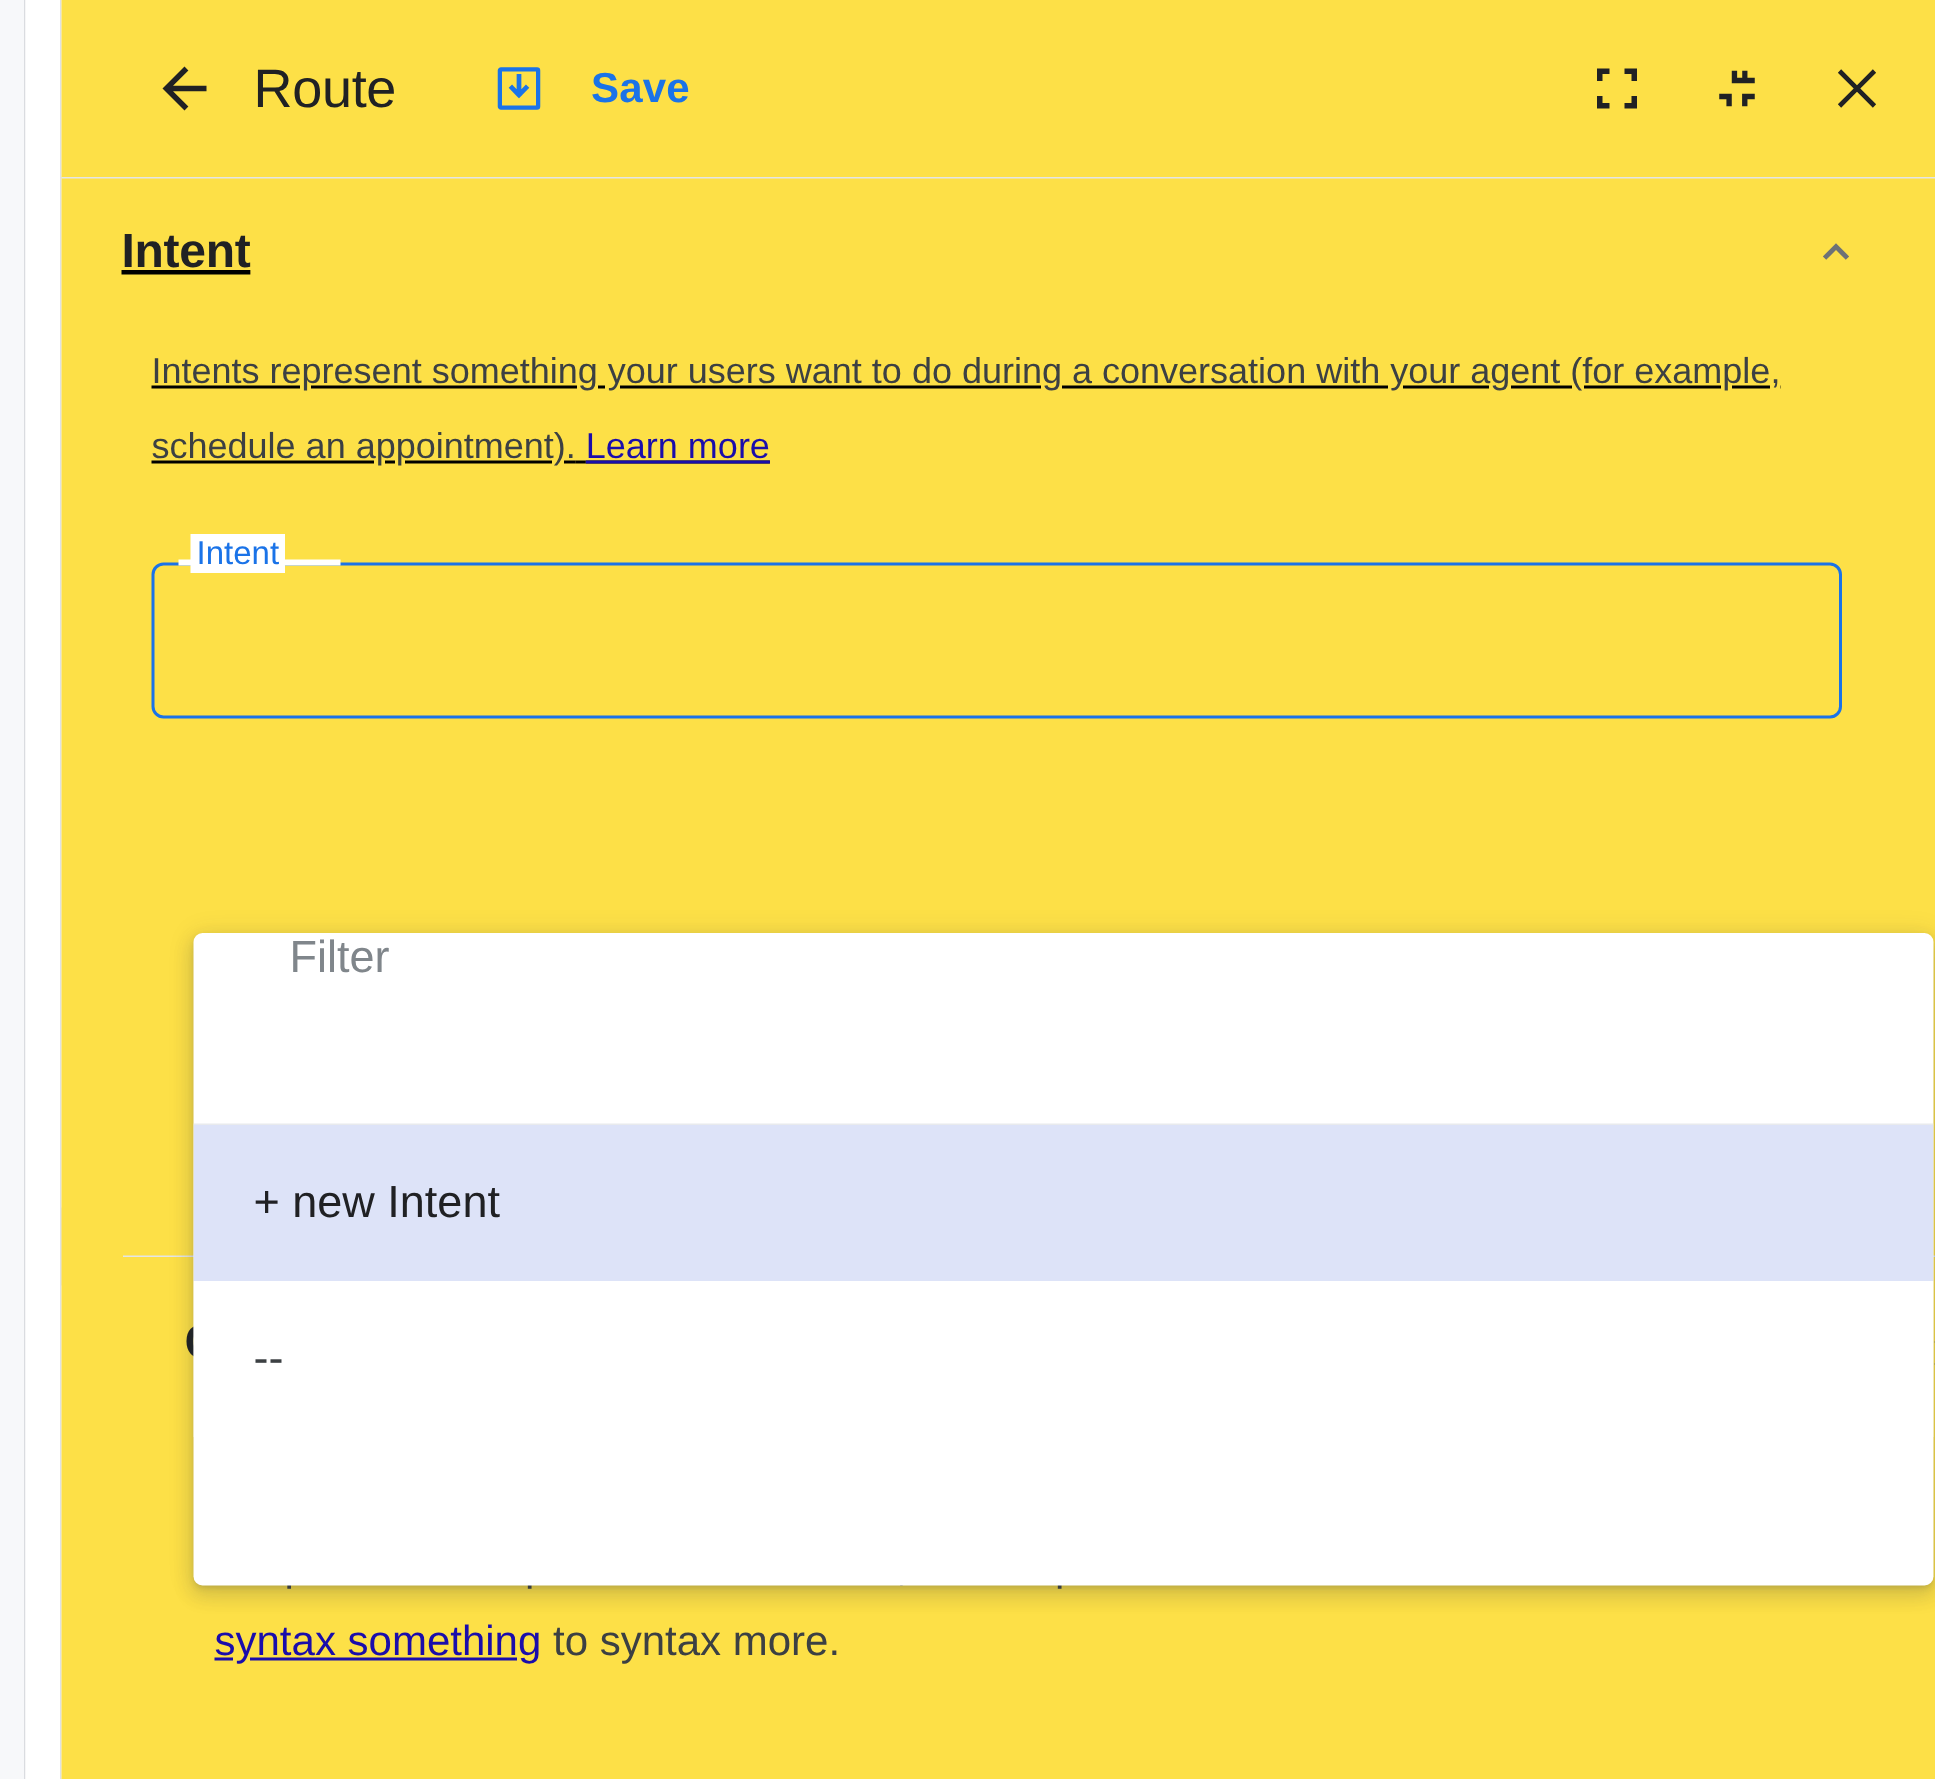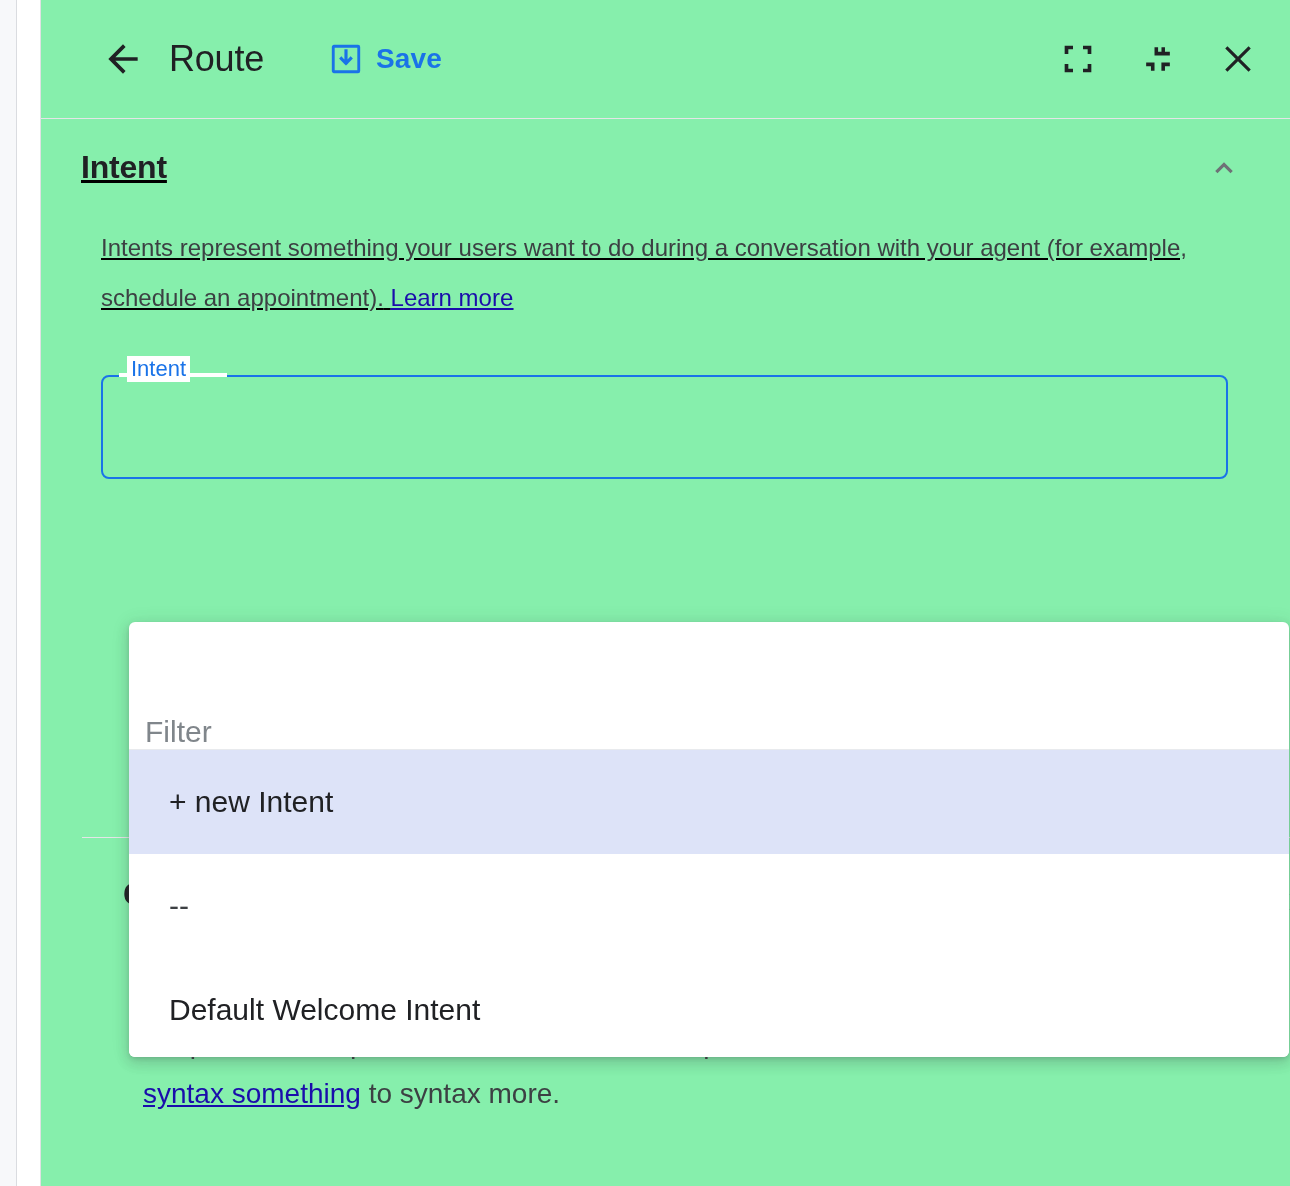--- a/index.html
+++ b/index.html
@@ -49,21 +49,21 @@
   .panel-divider {
     position: absolute; left: 40px; top: 0;
     width: 1px; height: 1186px;
     background: #e0e1e3;
   }
 
   
   .side-panel {
     position: absolute; left: 41px; top: 0;
     width: 1249px; height: 1186px;
-    background: #86efac;
+    background: #fde047;
   }
 
   
   .panel-header {
     position: relative;
     height: 119px;
     border-bottom: 1px solid #e4e5e7;
     display: flex;
     align-items: center;
     padding: 0 30px 0 50px;
@@ -76,21 +76,21 @@
     border-radius: 50%;
   }
   .panel-title {
     font-size: 36px;
     color: #202124;
     margin-left: 22px;
     white-space: nowrap;
     letter-spacing: -0.2px;
   }
   .save-btn {
-    display: flex; align-items: center; gap: 12px;
+    display: flex; align-items: center; gap: 30px;
     margin-left: 54px;
     border: none; background: none; cursor: pointer;
     padding: 6px 10px; border-radius: 4px;
   }
   .save-btn .save-label {
     font-size: 28px; font-weight: bold;
     color: #1a73e8;
     letter-spacing: 0.1px;
   }
   .header-spacer { flex: 1 1 auto; }
@@ -213,22 +213,22 @@
     background: #ffffff;
     border-radius: 6px;
     box-shadow: 0 2px 4px -1px rgba(60,64,67,0.22),
                 0 6px 12px 2px rgba(60,64,67,0.14),
                 0 1px 18px 1px rgba(60,64,67,0.10);
     overflow: hidden;
     z-index: 40;
   }
   .dd-filter {
     height: 127px;
-    display: flex; align-items: flex-end;
-    padding: 0 16px;
+    display: flex; align-items: flex-start;
+    padding: 0 64px;
   }
   .dd-filter-input {
     border: none; outline: none;
     font-family: "Liberation Sans", sans-serif;
     font-size: 30px;
     color: #202124;
     background: transparent;
     width: 100%;
     padding: 0;
   }
@@ -344,18 +344,17 @@
         <span>If a parameter equals a certain value, or if all parameters have been filled. View the </span><a class="inline-link">syntax something</a><span> to syntax more.</span>
       </div>
 
       <div class="dropdown-panel">
         <div class="dd-filter">
           <input class="dd-filter-input" type="text" placeholder="Filter" style="">
         </div>
         <div class="dd-sep"></div>
         <div class="dd-option is-active">+ new Intent</div>
         <div class="dd-option dash">--</div>
-        <div class="dd-option">Default Welcome Intent</div>
       </div>
 
     </div>
   </div>
 </div>
 
 </body></html>

